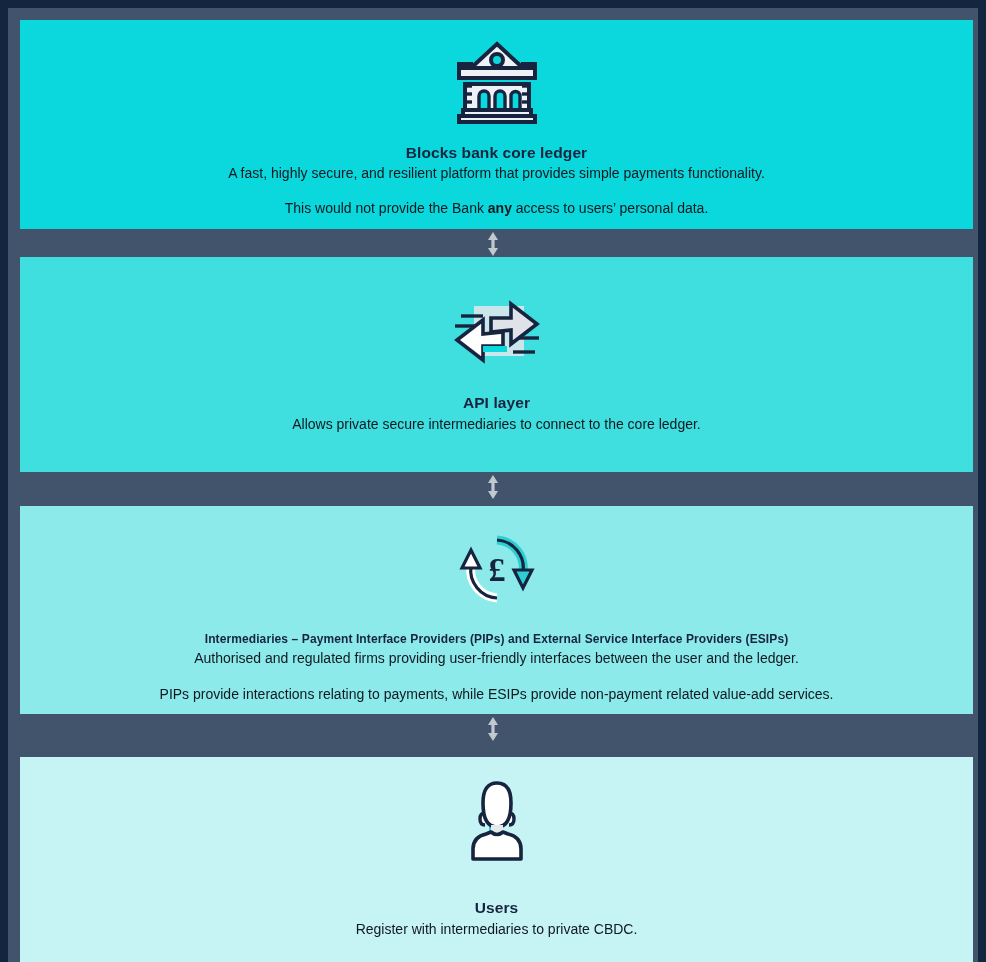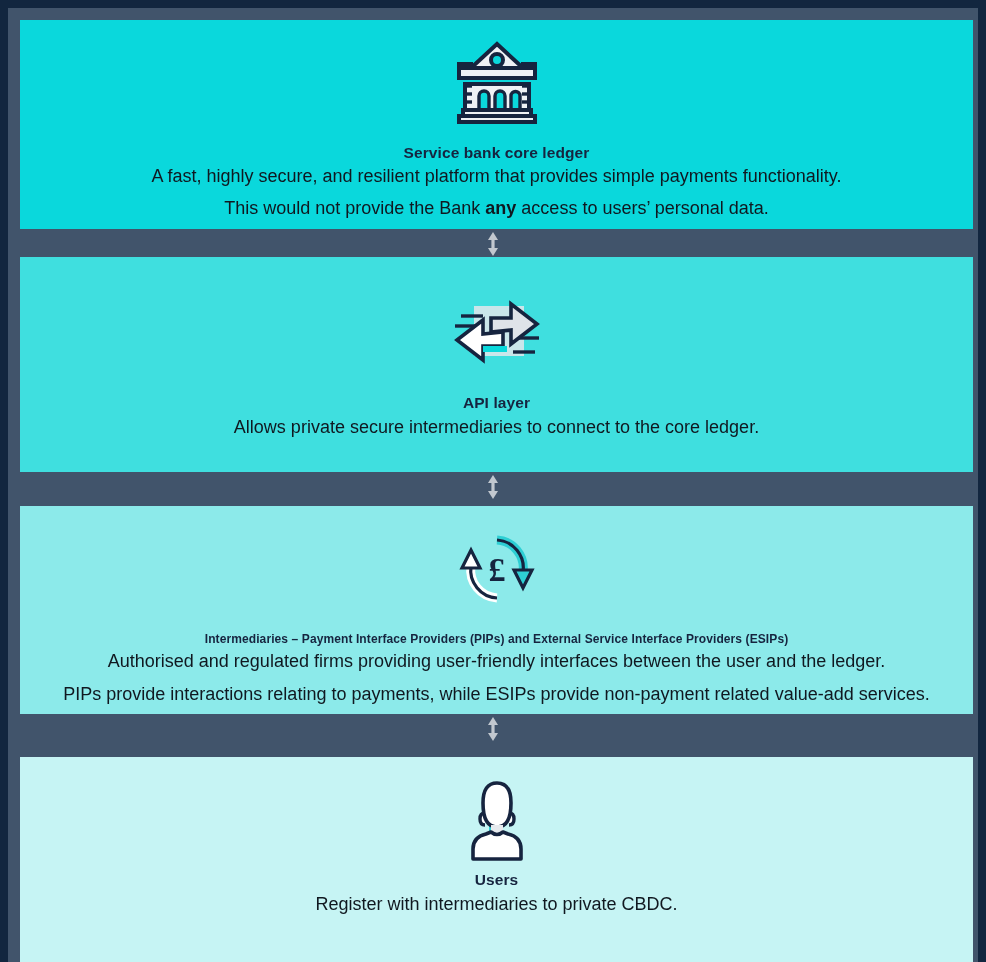--- a/index.html
+++ b/index.html
@@ -47,23 +47,23 @@
   }
   .panel-title {
     font-weight: bold;
     font-size: 15.5px;
     letter-spacing: 0.1px;
     color: #16243f;
     margin: 0;
     white-space: nowrap;
   }
   .panel-line {
-    font-size: 18px;
+    font-size: 14px;
     color: #101820;
-    margin: 4px;
+    margin: 13px;
     white-space: nowrap;
     line-height: 1.42;
   }
   .panel-line b { font-weight: bold; }
 
   
   #panel-ledger {
     top: 12px;
     height: 209px;
     background: #0ad8dc;
@@ -95,21 +95,21 @@
   }
   #panel-intermediaries .panel-line { margin-top: 3px; }
 
   
   #panel-users {
     top: 749px;
     height: 205px;
     background: #c6f4f4;
     padding-top: 22px;
   }
-  #panel-users .panel-title { margin-top: 10px; }
+  #panel-users .panel-title { margin-top: 38px; }
   #panel-users .panel-line { margin-top: 3px; }
 
   
   .connector {
     position: absolute;
     left: 0;
     width: 970px;
     display: flex;
     justify-content: center;
     line-height: 0;
@@ -149,21 +149,21 @@
         <g stroke="#16243f" stroke-width="3.4" stroke-linecap="butt">
           <path d="M16 48 L23 48"></path>
           <path d="M16 56 L23 56"></path>
           <path d="M16 64 L23 64"></path>
           <path d="M73 48 L80 48"></path>
           <path d="M73 56 L80 56"></path>
           <path d="M73 64 L80 64"></path>
         </g>
       </svg>
     </span>
-    <p class="panel-title">Service bank core ledger</p>
+    <p class="panel-title">Blocks bank core ledger</p>
     <p class="panel-line">A fast, highly secure, and resilient platform that provides simple payments functionality.</p>
     <p class="panel-line">
       <span>This would not provide the Bank </span><b>any</b><span> access to users’ personal data.</span>
     </p>
   </div>
 
   <div class="connector" id="connector-1">
     <span>
       <svg width="16" height="24" viewBox="0 0 16 24">
         <g fill="#c2c8cf">

